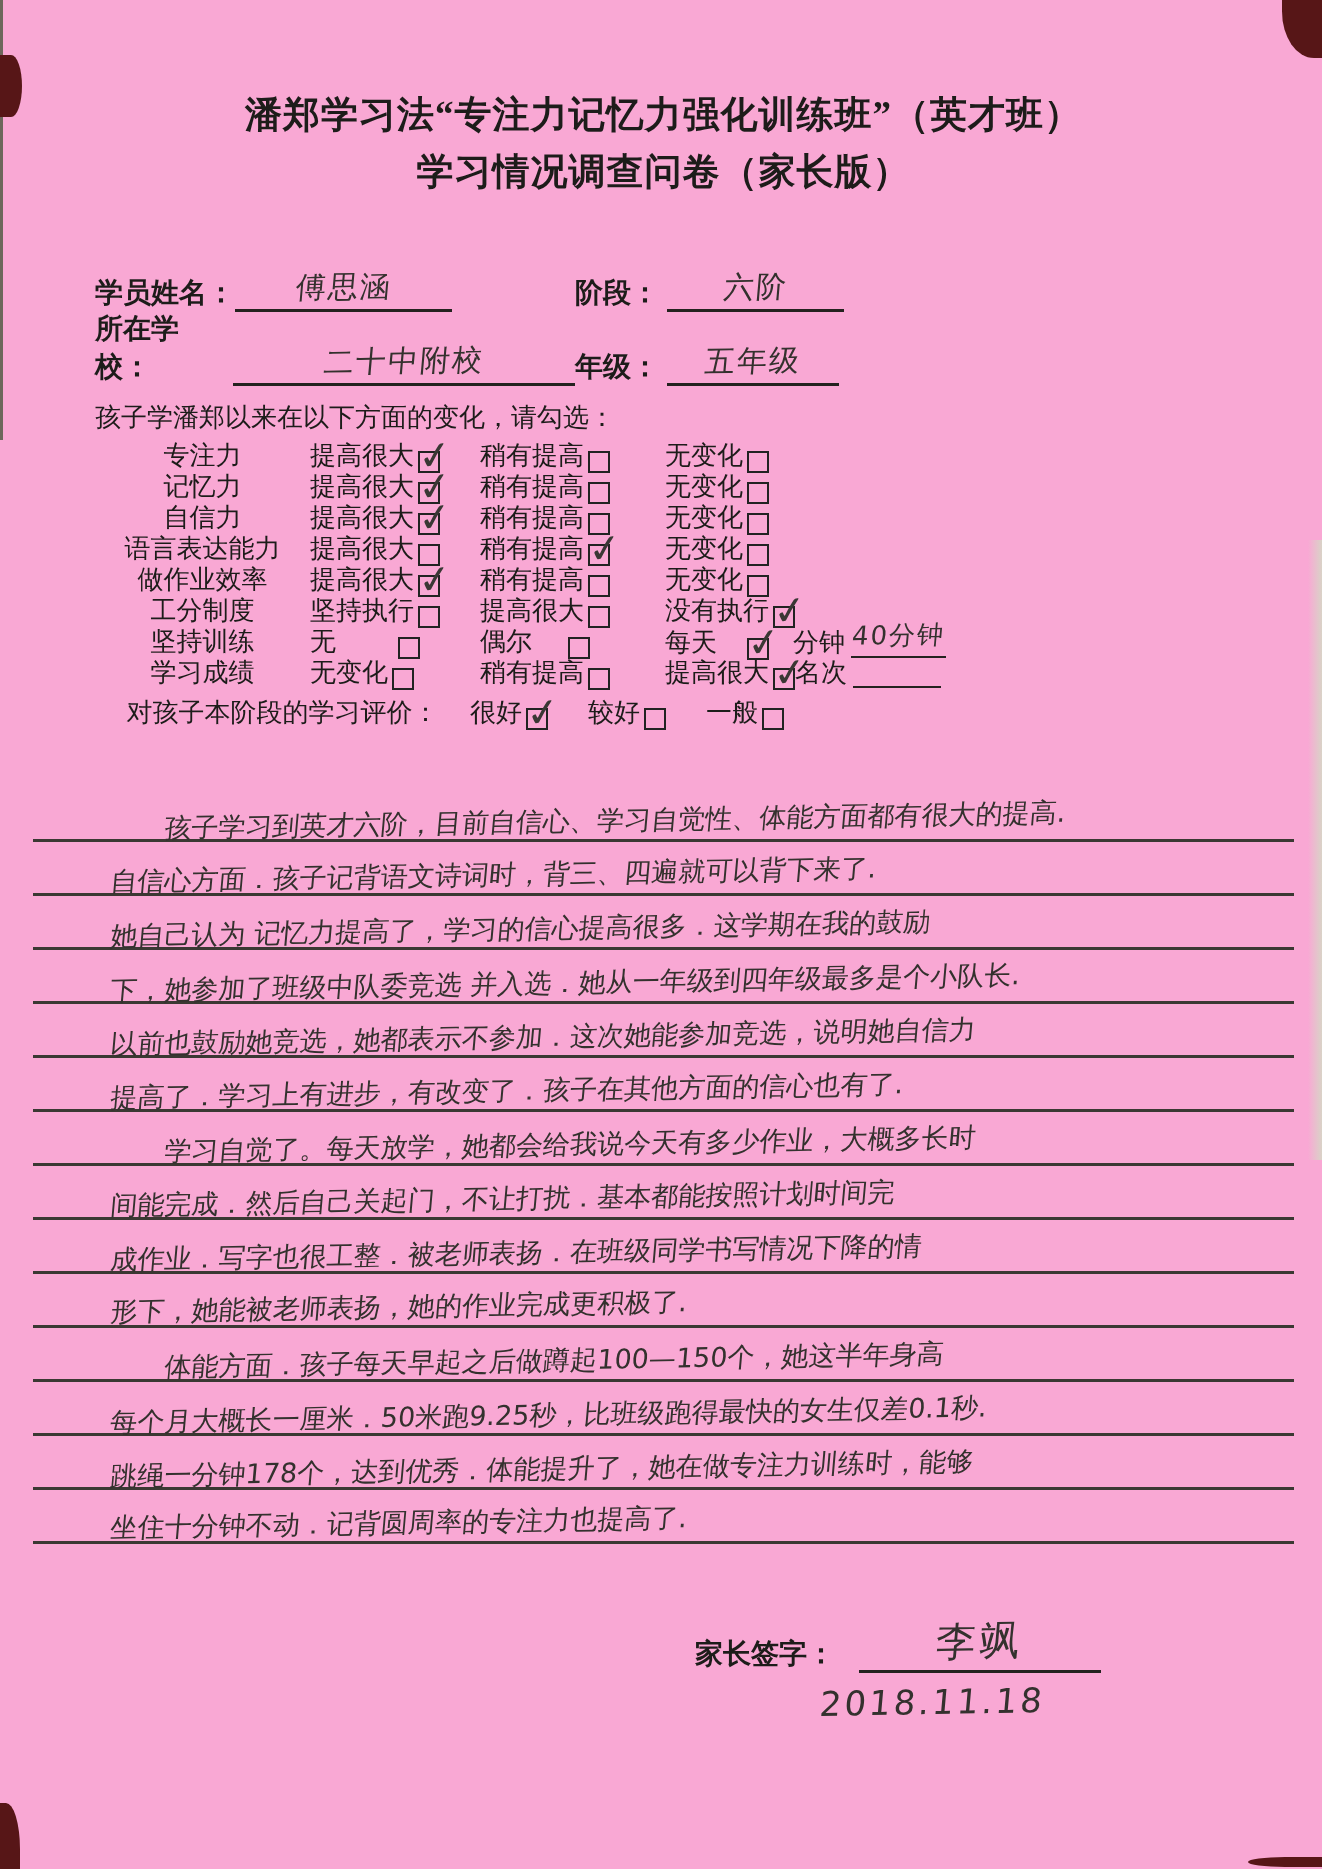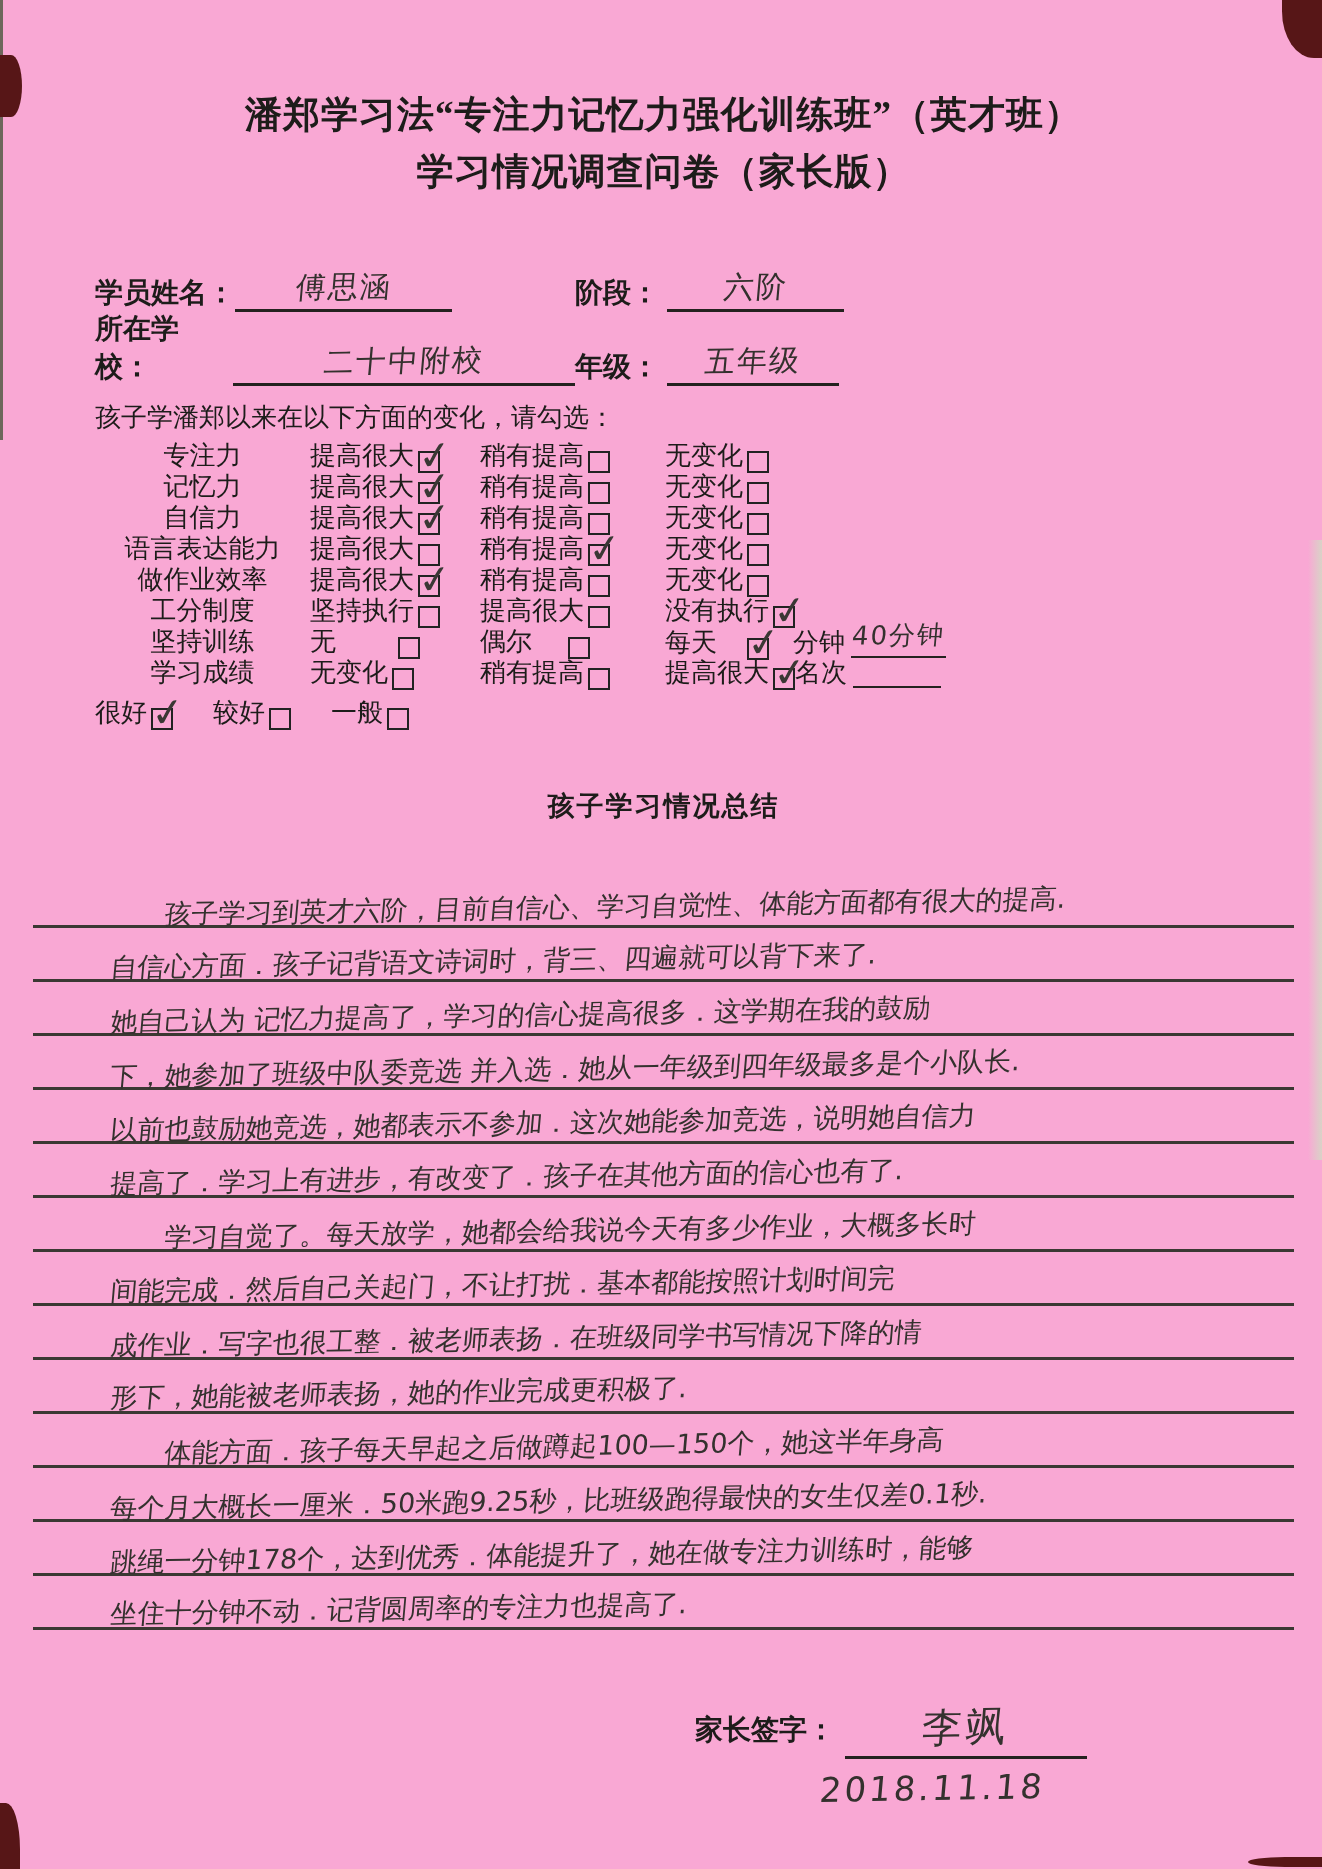--- a/index.html
+++ b/index.html
@@ -71,21 +71,21 @@
   .ruled{position:relative;margin:50px -62px 0 -62px;}
   .rline{
     height:54px;border-bottom:3px solid #3b3833;
     padding:0 10px 0 78px;box-sizing:border-box;
     display:flex;align-items:flex-end;
     overflow:visible;white-space:nowrap;
   }
   .rline .hand{font-size:27px;line-height:30px;padding-bottom:3px;letter-spacing:0;}
 
   .sig{position:relative;margin-top:60px;height:160px;font-size:28px;font-weight:bold;}
-  .sigrow{position:absolute;left:600px;top:10px;display:flex;align-items:center;}
+  .sigrow{position:absolute;left:600px;top:10px;display:flex;align-items:flex-end;gap:14px;}
   .sig .wl.signame{min-width:230px;margin-left:10px;}
   .sig .wl.signame .hand{font-size:40px;letter-spacing:4px;}
   .sigdate{position:absolute;left:725px;top:78px;font-weight:normal;}
   .sigdate .hand{font-size:34px;letter-spacing:3px;}
 </style>
 </head>
 <body>
 
 <div class="page">
   <div class="edge-left"></div>
@@ -305,20 +305,21 @@
             <span>提高很大</span>
             <span class="box">
               <span class="check">✓</span>
             </span>
           <span>名次</span>
           <span class="mini-wl" style="min-width:88px"><span class="hand"></span></span>
         </span>
       </div>
 
       <div class="evalrow">
+        <span class="clabel">对孩子本阶段的学习评价：</span>
         <span class="opt">
             <span>很好</span>
             <span class="box">
               <span class="check">✓</span>
             </span>
           </span>
         <span class="opt">
             <span>较好</span>
             <span class="box">
               <span class="check"></span>
@@ -327,21 +328,20 @@
         <span class="opt">
             <span>一般</span>
             <span class="box">
               <span class="check"></span>
             </span>
           </span>
       </div>
     </div>
 
     <div class="summary">
-      <h2>孩子学习情况总结</h2>
       <div class="ruled">
         <div class="rline">
             <span class="hand">　　孩子学习到英才六阶，目前自信心、学习自觉性、体能方面都有很大的提高.</span>
           </div>
         <div class="rline">
             <span class="hand">自信心方面．孩子记背语文诗词时，背三、四遍就可以背下来了.</span>
           </div>
         <div class="rline">
             <span class="hand">她自己认为 记忆力提高了，学习的信心提高很多．这学期在我的鼓励</span>
           </div>

